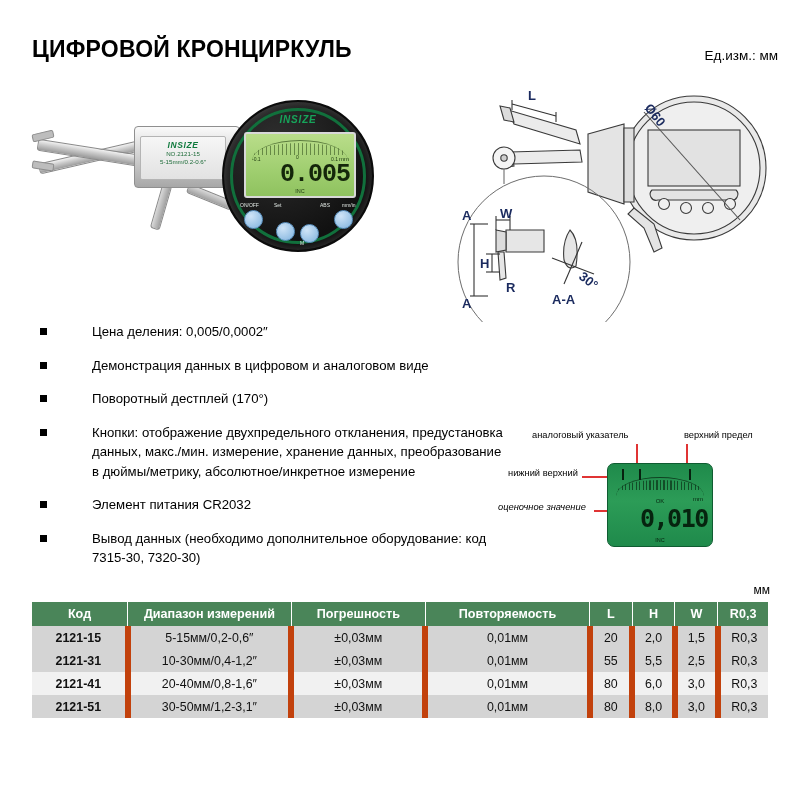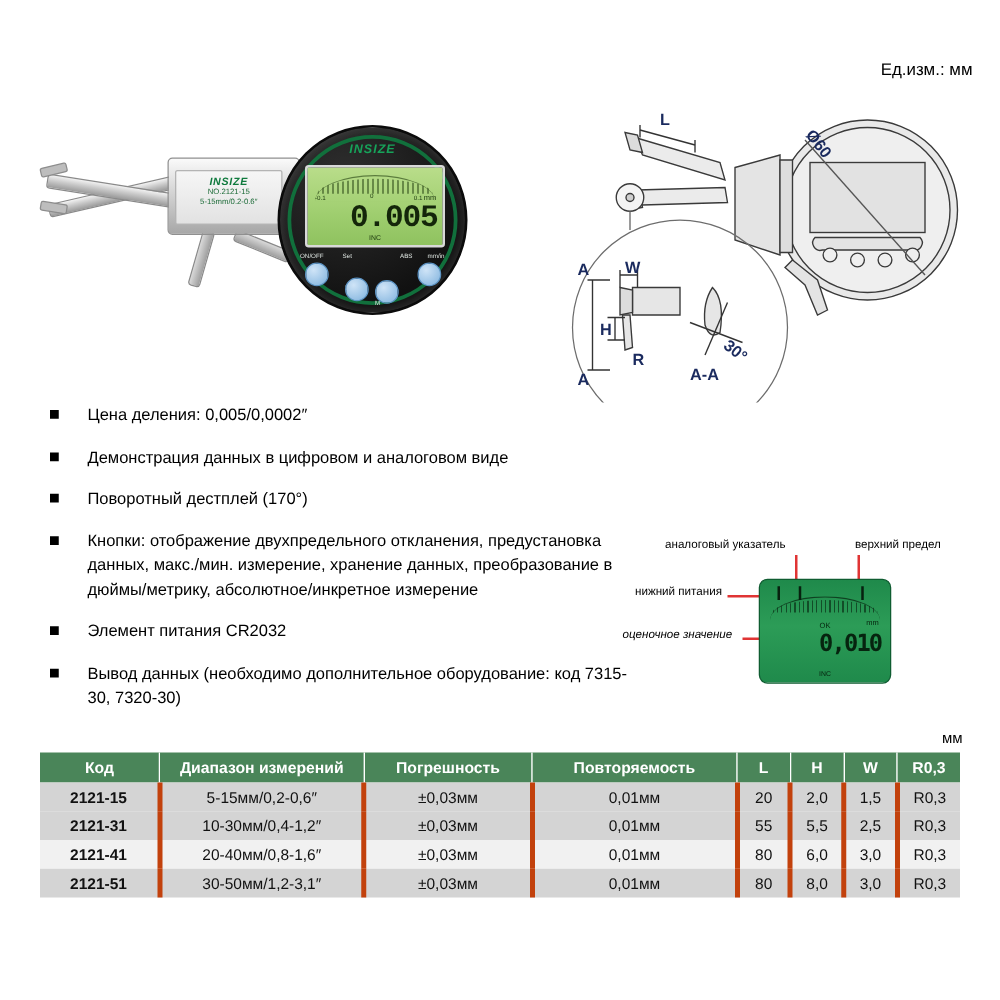--- a/index.html
+++ b/index.html
@@ -109,21 +109,21 @@
     background:radial-gradient(circle at 35% 30%,#cfe4f7,#7fb2dd);
     border:1px solid #5d94c4;
   }
   .btn-lab{position:absolute;font-size:5px;color:#dfe6e2;}
 
   
   .drawing{position:absolute;left:448px;top:72px;width:344px;height:250px;}
 
   
   .features{position:absolute;left:40px;top:322px;width:470px;}
-  .feat{display:flex;margin-bottom:14px;}
+  .feat{display:flex;margin-bottom:14px;gap:22px;}
   .bullet{
     width:7px;height:7px;background:#000;flex:0 0 auto;margin-top:6px;margin-right:23px;
   }
   .feat-text{font-size:13.2px;line-height:19.5px;color:#000;}
 
   
   .callout{position:absolute;left:508px;top:430px;width:285px;height:130px;}
   .callout-lcd{
     position:absolute;left:99px;top:33px;width:104px;height:82px;
     background:linear-gradient(180deg,#1f8a4b,#2c9c57 45%,#1f8a4b);
@@ -137,61 +137,62 @@
     position:absolute;left:10px;top:16px;width:84px;height:10px;
     background:repeating-linear-gradient(90deg,#0a2e16 0 1px,transparent 1px 3.5px);
     opacity:.7;border-radius:50%/100% 100% 0 0;
   }
   .co-major{position:absolute;width:2px;height:11px;background:#07210f;top:5px;}
   .co-ok{position:absolute;left:0;right:0;top:34px;text-align:center;font-size:6px;color:#06240f;}
   .co-mm{position:absolute;right:9px;top:32px;font-size:6px;color:#06240f;}
   .co-val{
     position:absolute;left:0;right:7px;top:40px;text-align:right;
     font-family:"DejaVu Sans Mono","Liberation Mono",monospace;
-    font-size:19px;font-weight:bold;color:#06240f;letter-spacing:-1.5px;padding-left:32px;
+    font-size:25px;font-weight:bold;color:#06240f;letter-spacing:-1.5px;padding-left:32px;
   }
   .co-inc{position:absolute;left:0;right:0;bottom:3px;text-align:center;font-size:5.5px;color:#06240f;}
   .co-label{position:absolute;font-size:9.3px;color:#000;white-space:nowrap;}
   .co-line{position:absolute;background:#e03434;}
 
   
   .mm-above{
     position:absolute;right:30px;top:583px;font-size:12px;color:#000;
   }
   table.spec{
     position:absolute;left:32px;top:602px;width:736px;
     border-collapse:collapse;font-size:12.4px;border-radius:13px;
   }
   table.spec th{
     background:#4a8559;color:#fff;font-weight:bold;font-size:12.6px;
     padding:5px 2px;text-align:center;border-right:1px solid #ffffff;
   }
   table.spec th:last-child{border-right:none;}
   table.spec td{
     padding:4.5px 2px;text-align:center;color:#111;
-    border-right:4px solid #c2410c;
+    border-right:6px solid #c2410c;
   }
   table.spec td:last-child{border-right:none;}
   table.spec tr.odd td{background:#d4d4d4;}
   table.spec tr.even td{background:#f1f1f1;}
   td.code{font-weight:bold;}
   .c-code{width:92px;}
   .c-range{width:160px;}
   .c-acc{width:130px;margin-left:28px;}
   .c-rep{width:160px;}
   .c-l{width:38px;}
   .c-h{width:38px;}
   .c-w{width:38px;}
   .c-r{width:46px;}
 </style>
 </head>
 <body>
 
 <div class="page">
 
+  <div class="title">ЦИФРОВОЙ КРОНЦИРКУЛЬ</div>
   <div class="unit-top">Ед.изм.: мм</div>
 
   <div class="photo">
     <div class="arm arm-upper"></div>
     <div class="arm arm-lower"></div>
     <div class="arm-tip"></div>
     <div class="arm-tip2"></div>
     <div class="leg"></div>
     <div class="leg2"></div>
 
@@ -329,21 +330,21 @@
     </div>
     <div class="feat">
       <div class="bullet"></div>
       <div class="feat-text">Вывод данных (необходимо дополнительное оборудование: код 7315-30, 7320-30)</div>
     </div>
   </div>
 
   <div class="callout">
     <div class="co-label" style="left:24px;top:0px;">аналоговый указатель</div>
     <div class="co-label" style="left:176px;top:0px;">верхний предел</div>
-    <div class="co-label" style="left:0px;top:38px;">нижний питания</div>
+    <div class="co-label" style="left:0px;top:38px;">нижний верхний</div>
     <div class="co-label" style="left:-10px;top:72px;font-style:italic;">оценочное значение</div>
 
     <div class="co-line" style="left:128px;top:14px;width:1.5px;height:22px;"></div>
     <div class="co-line" style="left:178px;top:14px;width:1.5px;height:22px;"></div>
     <div class="co-line" style="left:74px;top:46px;width:36px;height:1.5px;"></div>
     <div class="co-line" style="left:86px;top:80px;width:72px;height:1.5px;"></div>
 
     <div class="callout-lcd">
       <div class="co-arc"></div>
       <div class="co-ticks"></div>

